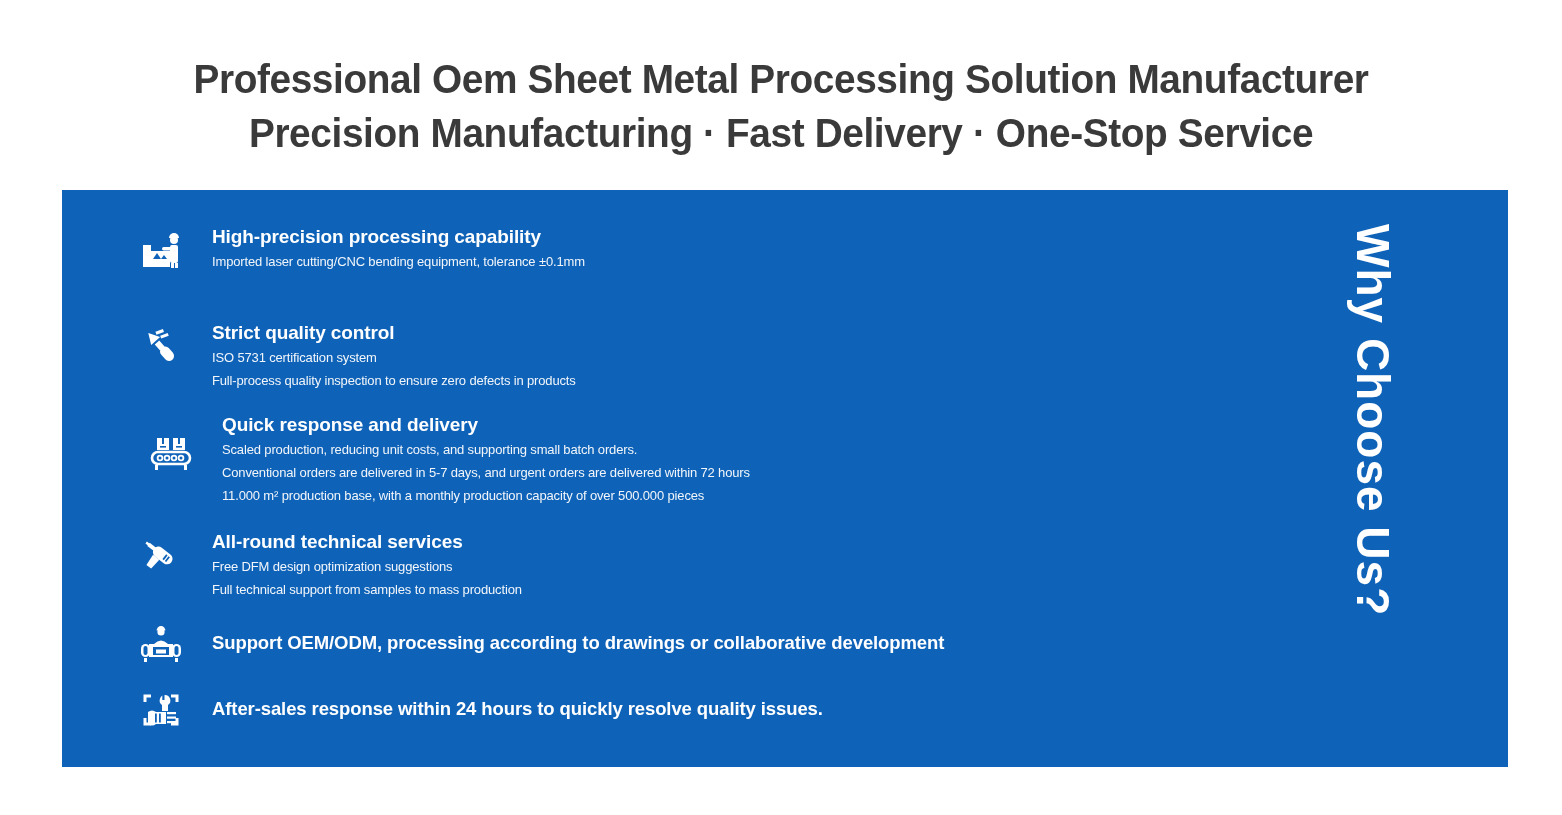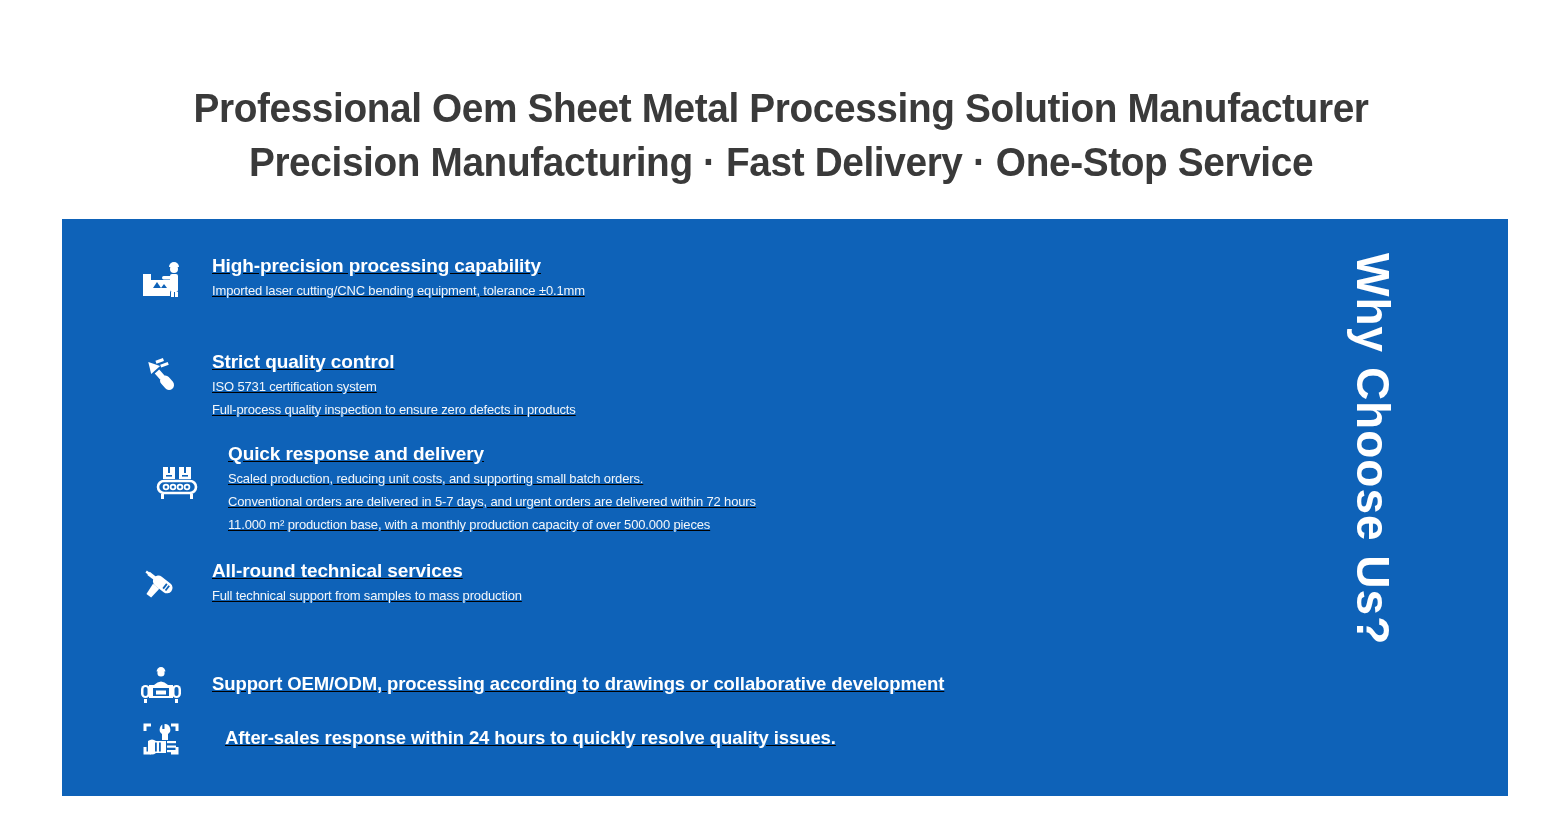--- a/index.html
+++ b/index.html
@@ -11,21 +11,20 @@
     width: 1562px;
     height: 815px;
     font-family: "Liberation Sans", sans-serif;
     overflow: hidden;
   }
   .page {
     position: relative;
     width: 1562px;
     height: 613px;
     background: #ffffff;
-    margin-top: 29px;
   }
 
   
   .headline {
     position: absolute;
     left: 0;
     top: 52px;
     width: 1562px;
     text-align: center;
     color: #3a3a3a;
@@ -61,21 +60,20 @@
   .features {
     position: absolute;
     left: 0;
     top: 0;
     width: 1180px;
   }
   .feature {
     position: absolute;
     display: flex;
     align-items: flex-start;
-    text-decoration: underline;
   }
   .feat-icon {
     width: 54px;
     height: 54px;
     flex: 0 0 54px;
     margin-left: 72px;
     display: flex;
     align-items: center;
     justify-content: center;
   }
@@ -104,24 +102,24 @@
     font-size: 18.5px;
     font-weight: bold;
     line-height: 26px;
     letter-spacing: -0.1px;
     white-space: nowrap;
   }
 
   
   .f1 { top: 32px;  left: 0; }
   .f2 { top: 128px; left: 0; justify-content: flex-end; }
-  .f3 { top: 220px; left: 16px; }
+  .f3 { top: 220px; left: 10px; }
   .f4 { top: 337px; left: 0; justify-content: space-between; }
-  .f5 { top: 440px; left: 0; }
-  .f6 { top: 494px; left: 0; gap: 13px; }
+  .f5 { top: 428px; left: 0; }
+  .f6 { top: 494px; left: 0; }
 
   .f5 .feat-icon, .f6 .feat-icon { margin-top: 0; }
   .f5 .feat-body, .f6 .feat-body { padding-top: 12px; }
   .f2 .feat-icon, .f4 .feat-icon { margin-top: 2px; }
   .f3 .feat-icon { margin-top: 16px; }
   .f1 .feat-icon { margin-top: 2px; }
 
   
   .vertical-title {
     position: absolute;
@@ -235,20 +233,21 @@
               <rect x="6" y="19.5" width="8" height="4" fill="#ffffff"></rect>
               <rect x="3" y="20.3" width="4" height="2.4" fill="#ffffff"></rect>
               <path d="M16 27 l8 0 l-1 12 l-6 0 z" fill="#ffffff"></path>
               <rect x="26" y="18.5" width="1.8" height="6" fill="#0e62b8"></rect>
               <rect x="29" y="18.5" width="1.8" height="6" fill="#0e62b8"></rect>
             </g>
           </svg>
         </div>
         <div class="feat-body">
           <div class="feat-title"> All-round technical services</div>
+          <div class="feat-line">Free DFM design optimization suggestions</div>
           <div class="feat-line">Full technical support from samples to mass production</div>
         </div>
       </div>
 
       <div class="feature f5">
         <div class="feat-icon">
           <svg width="46" height="46" viewBox="0 0 46 46" fill="none">
             <circle cx="23" cy="10" r="3.6" fill="#ffffff"></circle>
             <path d="M18.6 8.5 a4.4 4.4 0 0 1 8.8 0 z" fill="#ffffff"></path>
             <path d="M16 22 q7 -7 14 0 z" fill="#ffffff"></path>

